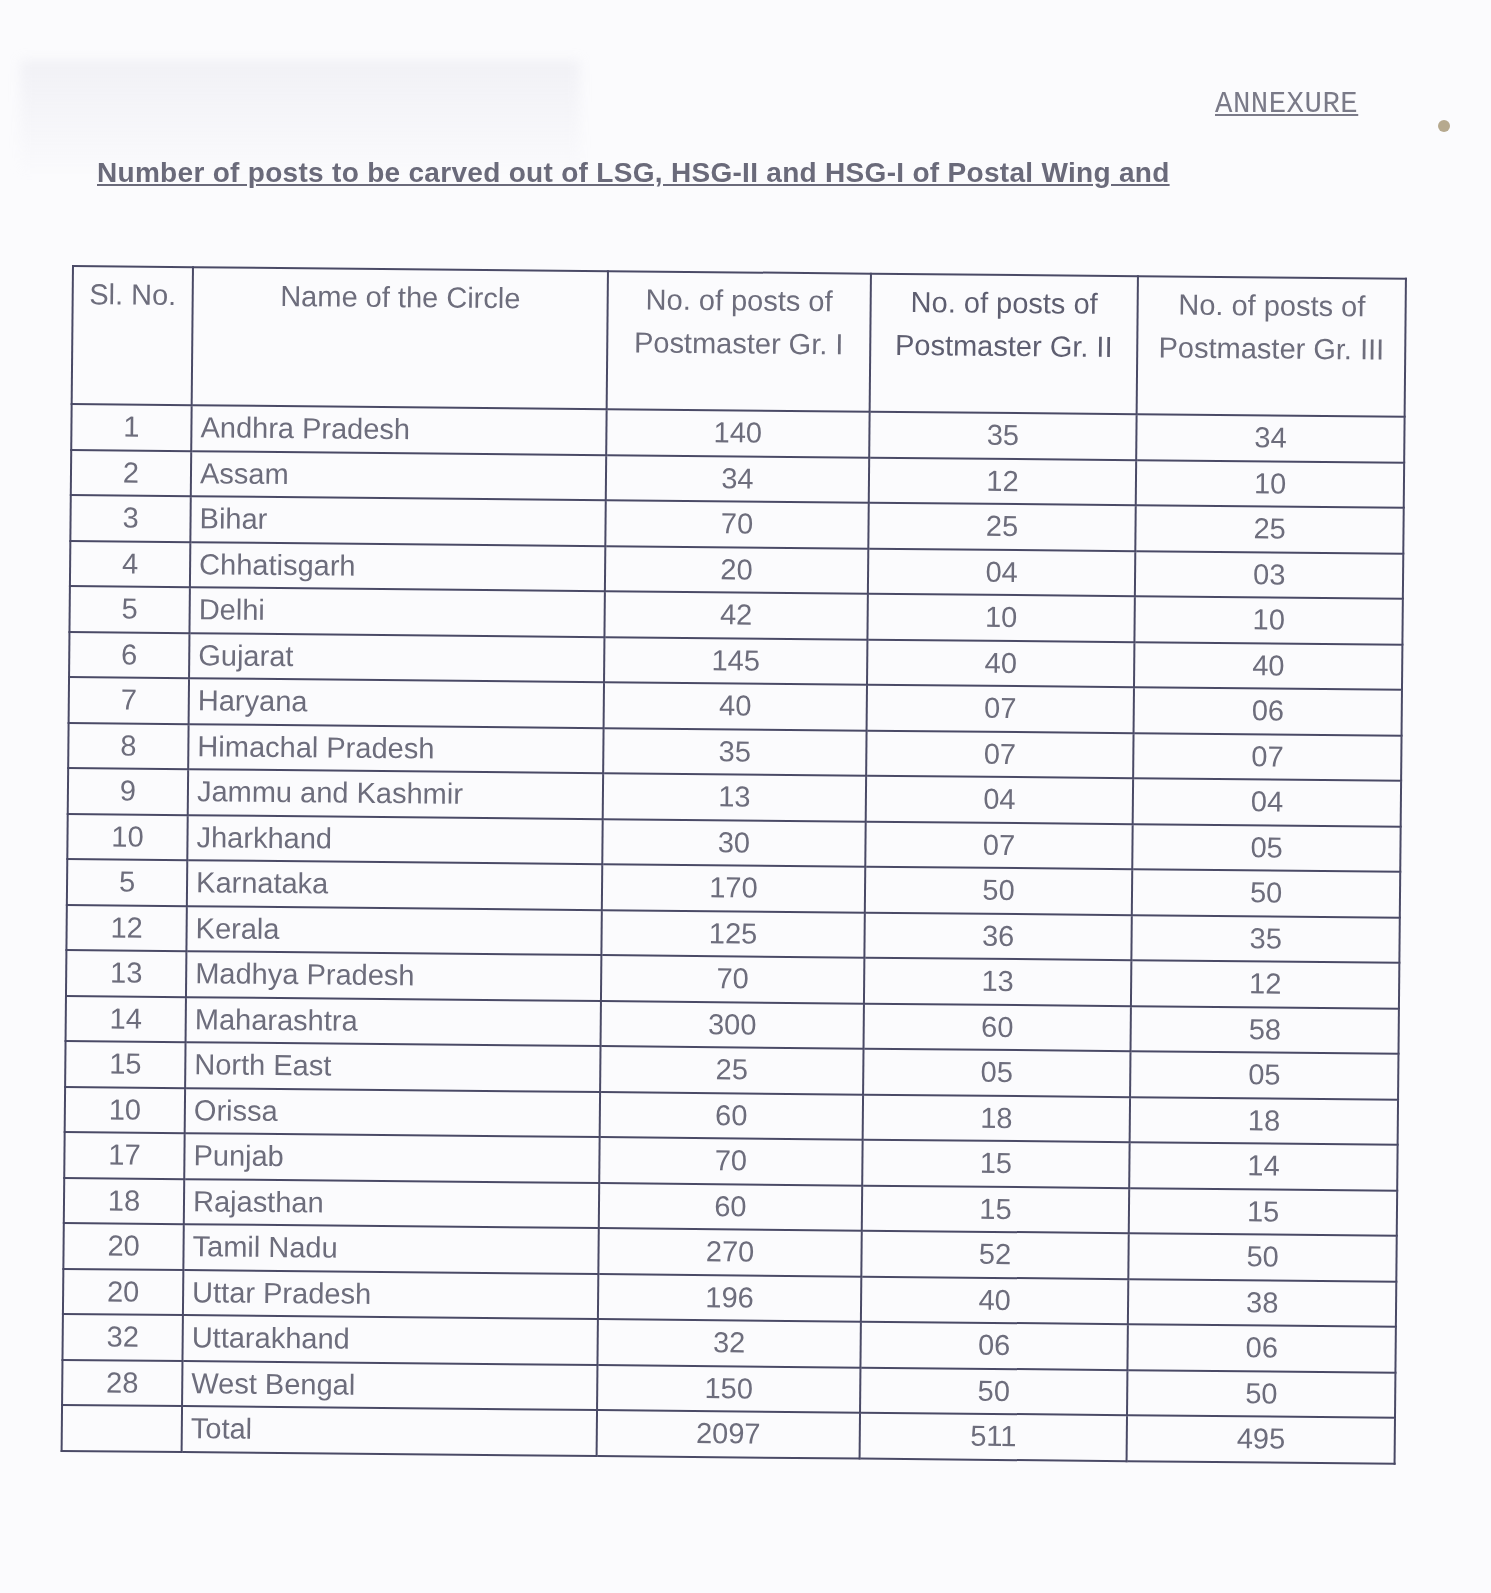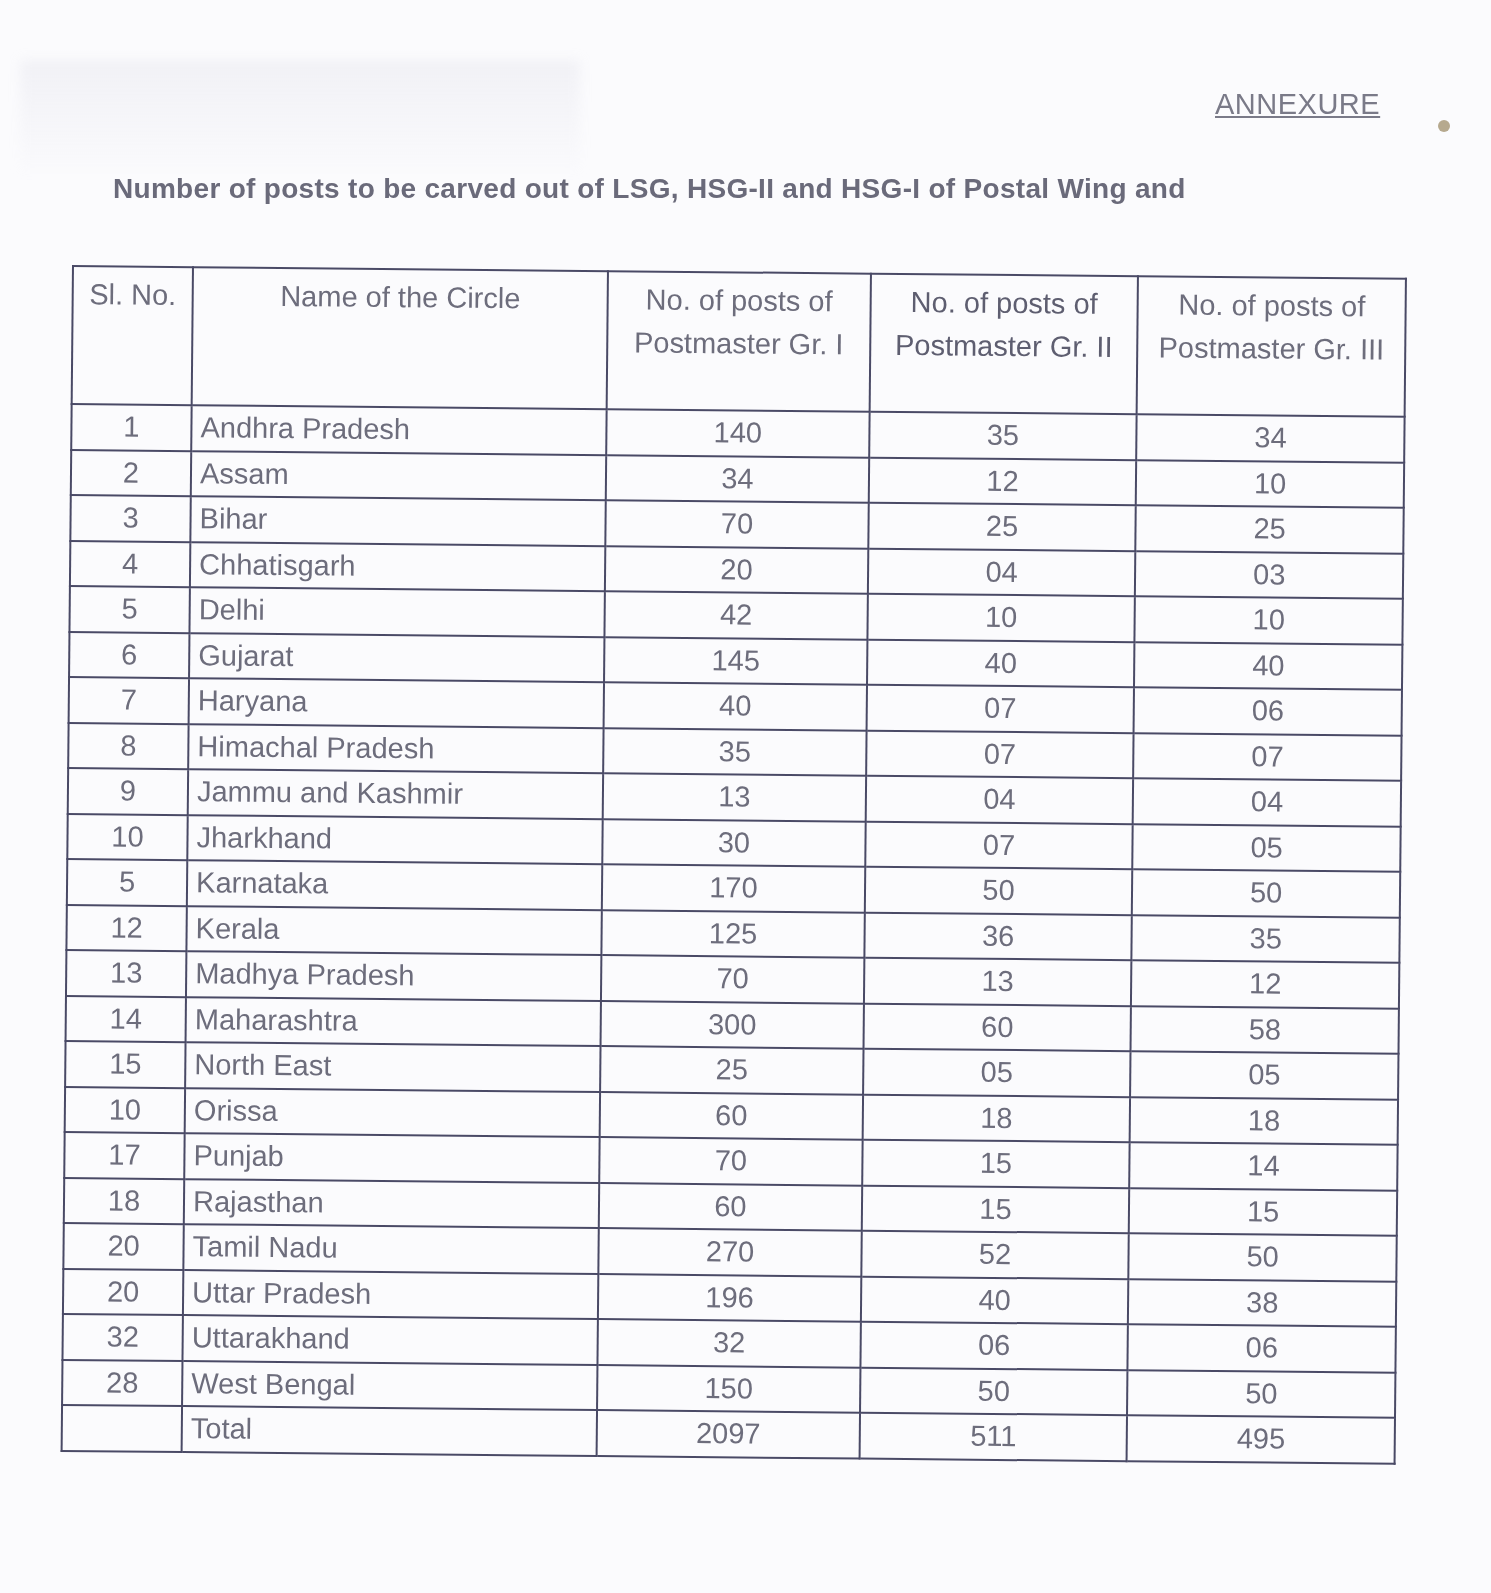--- a/index.html
+++ b/index.html
@@ -7,28 +7,28 @@
     width:1491px; height:1593px; background:#fbfbfd; position:relative; overflow:hidden;
     font-family:"Liberation Sans", "DejaVu Sans", sans-serif; color:#6f6f7e;
   }
   .scan-shadow {
     position:absolute; left:20px; top:60px; width:560px; height:110px;
     background:linear-gradient(180deg, rgba(200,200,215,0.18), rgba(230,230,240,0.05));
     filter:blur(6px);
   }
   .annexure {
     position:absolute; left:1215px; top:88px; font-size:29px; color:#7a7a88;
-    text-decoration:underline; letter-spacing:0.5px;
+    text-decoration:underline; letter-spacing:0.5px;font-family:Liberation Mono, monospace;
   }
   .dot { position:absolute; left:1438px; top:120px; width:12px; height:12px; border-radius:50%; background:#b6a98e; }
   .heading {
     position:absolute; left:97px; top:148px; width:1300px; font-size:28px; font-weight:bold;
     line-height:50px; color:#6a6a7a; letter-spacing:0.3px;
   }
-  .heading p { margin:16px; }
+  .heading p { margin:0;text-decoration:underline; }
   table.annex {
     position:absolute; left:72px; top:265px; width:1335px; border-collapse:collapse;
     transform:rotate(0.55deg); transform-origin:top left;
     font-size:29px; color:#6d6d7c;
   }
   table.annex th, table.annex td {
     border:2px solid #4a4a66; padding:0 8px; height:43.5px; vertical-align:middle;
   }
   table.annex th { font-weight:normal; height:130px; vertical-align:top; padding-top:6px; line-height:43px; }
   .c-sl { width:100px; text-align:center; }

